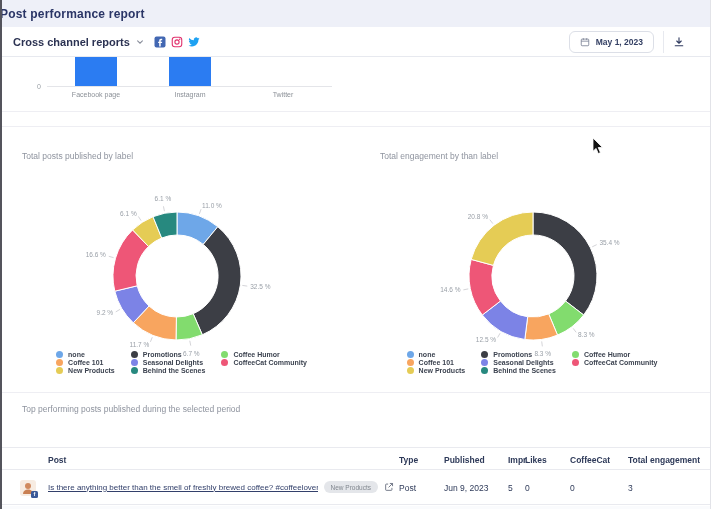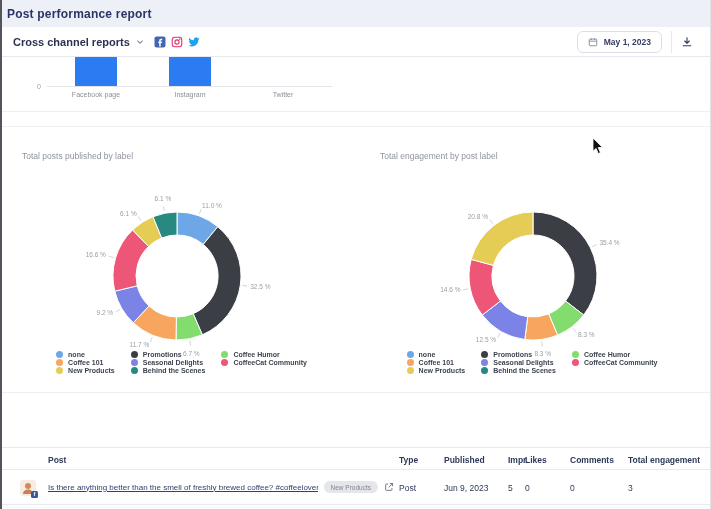--- a/index.html
+++ b/index.html
@@ -4,25 +4,25 @@
 <style>
   * { margin:0; padding:0; box-sizing:border-box; }
   html,body { width:711px; height:509px; }
   body { font-family:"Liberation Sans", sans-serif; background:#fff; position:relative; overflow:hidden; }
   .page { position:absolute; inset:0; background:#fff; }
 
   .left-edge { position:absolute; left:0; top:0; width:2px; height:100%; background:#54545c; z-index:60; }
   .right-edge { position:absolute; right:0; top:0; width:1px; height:100%; background:#e2e3e8; z-index:60; }
 
   
-  .top-header { position:absolute; left:0; top:0; width:100%; height:27px; background:#eef0f8; display:flex; align-items:center; padding-left:7px; }
+  .top-header { position:absolute; left:0; top:0; width:100%; height:27px; background:#eef0f8; display:flex; align-items:center; padding-left:0; }
   .top-header .title { font-size:12px; font-weight:600; color:#2a3566; letter-spacing:.2px; }
 
   
-  .toolbar { position:absolute; left:0; top:27px; width:100%; height:30px; background:#fff; border-bottom:1px solid #e7e9ef; display:flex; align-items:center; padding:0 18px 0 13px; }
+  .toolbar { position:absolute; left:0; top:27px; width:100%; height:30px; background:#fff; border-bottom:1px solid #e7e9ef; display:flex; align-items:center; padding:0 26px 0 13px; }
   .selector { display:flex; align-items:center; gap:6px; cursor:pointer; }
   .selector .sel-label { font-size:11px; font-weight:700; color:#2b3252; }
   .chev { width:8px; height:8px; }
   .channels { display:flex; align-items:center; gap:5px; margin-left:10px; }
   .chan-icon { width:12px; height:12px; display:block; cursor:pointer; }
   .toolbar-right { margin-left:auto; display:flex; align-items:center; }
   .date-btn { height:22px; border:1px solid #dcdfe7; border-radius:6px; background:#fff; display:flex; align-items:center; gap:6px; padding:0 10px; cursor:pointer; }
   .date-btn + .date-btn { margin-left:9px; }
   .date-btn .dtxt { font-size:8.5px; font-weight:600; color:#333f63; }
   .dl-wrap { margin-left:9px; padding-left:9px; border-left:1px solid #e7e9ef; height:22px; display:flex; align-items:center; }
@@ -133,21 +133,21 @@
       <text x="190" y="40" text-anchor="middle" font-size="7" fill="#8b9097">Instagram</text>
       <text x="283" y="40" text-anchor="middle" font-size="7" fill="#8b9097">Twitter</text>
     </svg>
   <div class="divider" style="top:111px"></div>
   <div class="divider" style="top:126px"></div>
 
   <div class="sec-head left">
     <div class="s">Total posts published by label</div>
   </div>
   <div class="sec-head right">
-    <div class="s">Total engagement by post label</div>
+    <div class="s">Total engagement by than label</div>
   </div>
 
   <svg id="donut-left" class="donut-svg" viewBox="0 0 355 176">
       <path d="M177.0 22.0 A64 64 0 0 1 217.8 36.7 L203.2 54.4 A41 41 0 0 0 177.0 45.0 Z" fill="#6ea7e8" stroke="#fff" stroke-width="1"></path>
       <line x1="199.37818245264856" y1="23.90960661973567" x2="201.07349930512194" y2="19.205788939412614" stroke="#c9c9ce" stroke-width="0.8"></line>
       <text x="202.09068941660595" y="18.38349833121879" text-anchor="start" font-size="6.5" fill="#9aa0a8">11.0 %</text>
       <path d="M217.8 36.7 A64 64 0 0 1 202.3 144.8 L193.2 123.7 A41 41 0 0 0 203.2 54.4 Z" fill="#3c3e45" stroke="#fff" stroke-width="1"></path>
       <line x1="242.3255272377697" y1="95.41145531293687" x2="247.27443081638864" y2="96.12444435179572" stroke="#c9c9ce" stroke-width="0.8"></line>
       <text x="250.24377296356" y="98.55223777511104" text-anchor="start" font-size="6.5" fill="#9aa0a8">32.5 %</text>
       <path d="M202.3 144.8 A64 64 0 0 1 176.0 150.0 L176.4 127.0 A41 41 0 0 0 193.2 123.7 Z" fill="#82dc6e" stroke="#fff" stroke-width="1"></path>
@@ -267,29 +267,30 @@
         <div class="leg-item">
           <span class="leg-dot" style="background: rgb(238, 86, 119);"></span>
           <span class="leg-txt">CoffeeCat Community</span>
         </div>
       </div>
     </div>
 
   <div class="divider" style="top:392px"></div>
 
   <div class="posts-head">
+    <div class="s">Top performing posts published during the selected period</div>
   </div>
 
   <div class="thead">
     <span class="c-post">Post</span>
     <span class="c-type">Type</span>
     <span class="c-pub">Published</span>
     <span class="c-impr">Impr.</span>
     <span class="c-likes">Likes</span>
-    <span class="c-comm">Comments</span>
+    <span class="c-comm">CoffeeCat</span>
     <span class="c-total">Total engagement</span>
   </div>
 
   <div class="trow">
     <div class="avatar">
       <svg width="16" height="16" viewBox="0 0 16 16">
         <circle cx="8" cy="6" r="3" fill="#d08a5f"></circle>
         <path d="M3 14c0-3 2.2-4.6 5-4.6S13 11 13 14z" fill="#c97f52"></path>
       </svg>
       <div class="fb-badge">f</div>

